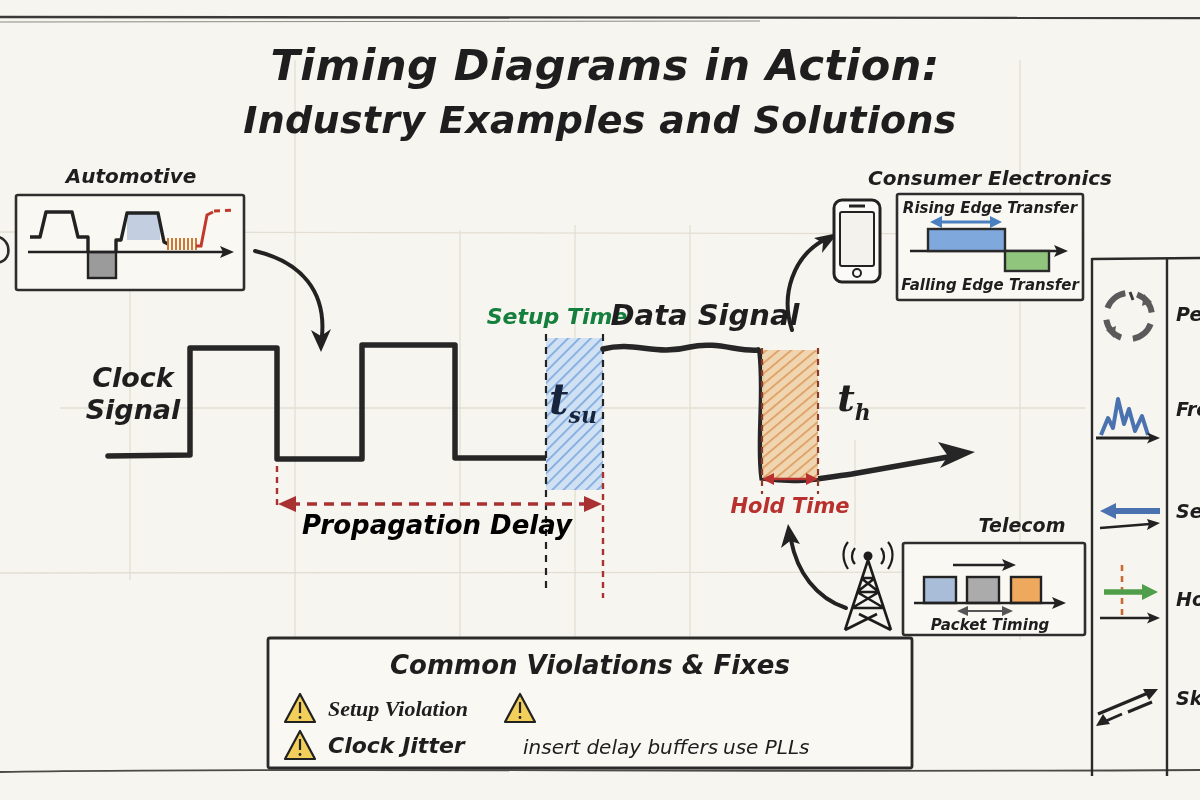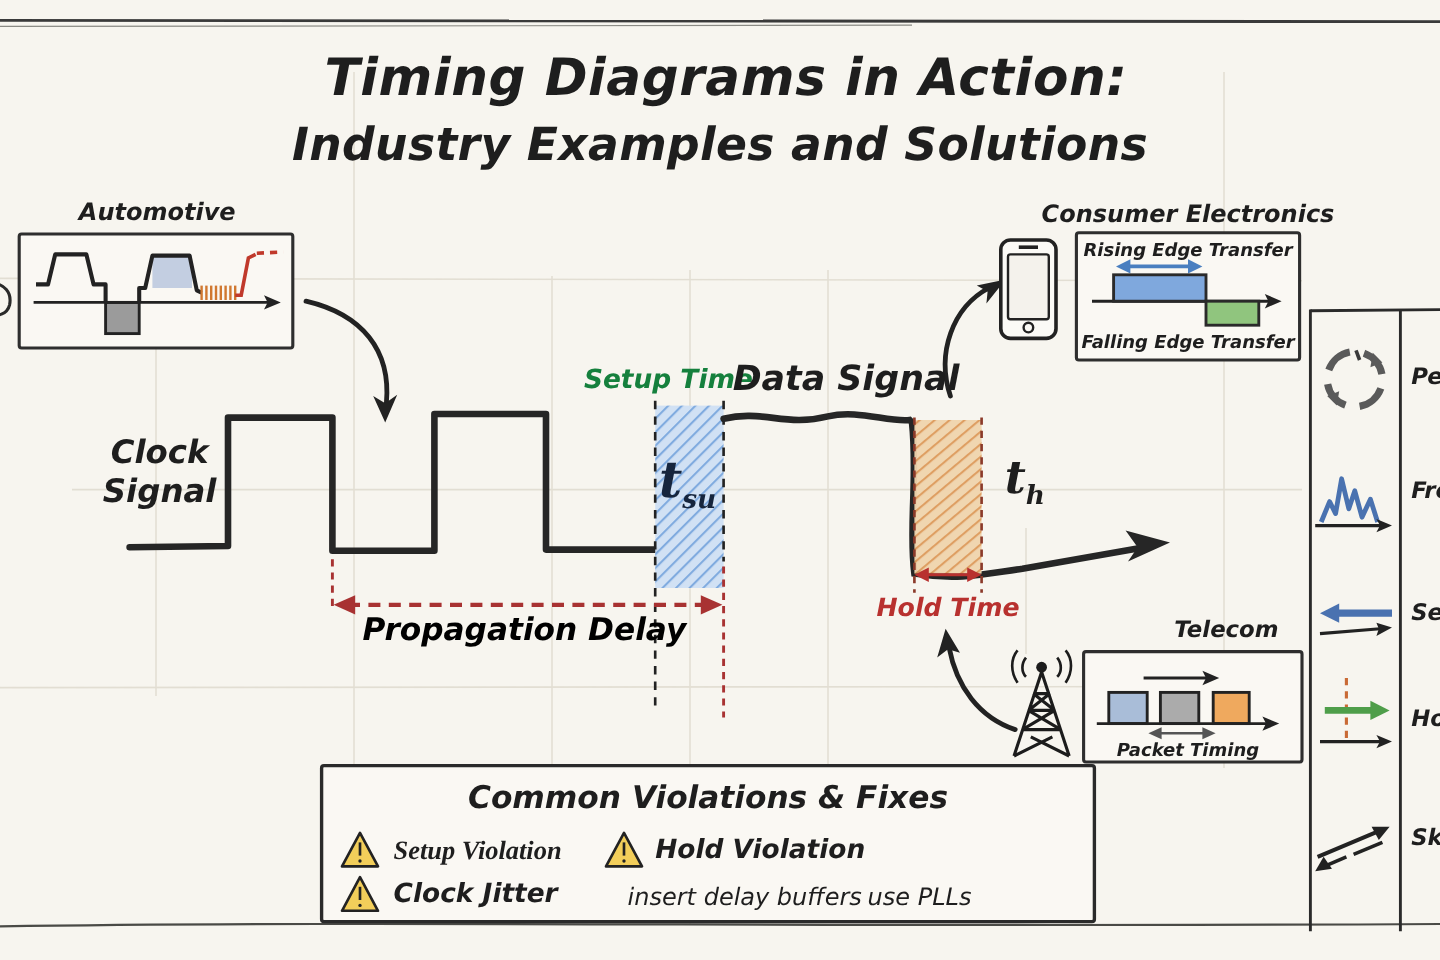--- a/index.html
+++ b/index.html
@@ -270,21 +270,20 @@
   <div class="abs math center" style="left:818px;top:375px;font-size:38px;margin-left:36px;"><span>t</span><sub>h</sub></div>
 
   <div class="abs lbl center prop-lbl" style="left:437px;top:510px;">Propagation Delay</div>
   <div class="abs lbl center hold-lbl" style="left:790px;top:494px;">Hold Time</div>
 
   <div class="abs lbl center seclbl" style="left:990px;top:514px;font-size:19px;margin-left:32px;">Telecom</div>
   <div class="abs lbl center smlbl" style="left:990px;top:616px;">Packet Timing</div>
 
   <div class="abs lbl center vio-title" style="left:590px;top:650px;">Common Violations &amp; Fixes</div>
   <div class="abs lbl vio-item" style="left:328px;top:696px;font-family:Liberation Serif, serif;">Setup Violation</div>
-  <div class="abs lbl vio-item" style="left:546px;top:696px;">Hold Violation</div>
   <div class="abs lbl vio-item" style="left:328px;top:733px;">Clock Jitter</div>
   <div class="abs lbl vio-fix" style="left:523px;top:735px;">insert delay buffers</div>
   <div class="abs lbl vio-fix" style="left:723px;top:735px;">use PLLs</div>
 
   <div class="abs lbl side-lbl" style="left:1176px;top:303px;">Per</div>
   <div class="abs lbl side-lbl" style="left:1176px;top:398px;">Fre</div>
   <div class="abs lbl side-lbl" style="left:1176px;top:500px;">Set</div>
   <div class="abs lbl side-lbl" style="left:1176px;top:588px;">Hold</div>
   <div class="abs lbl side-lbl" style="left:1176px;top:687px;">Ske</div>
 

